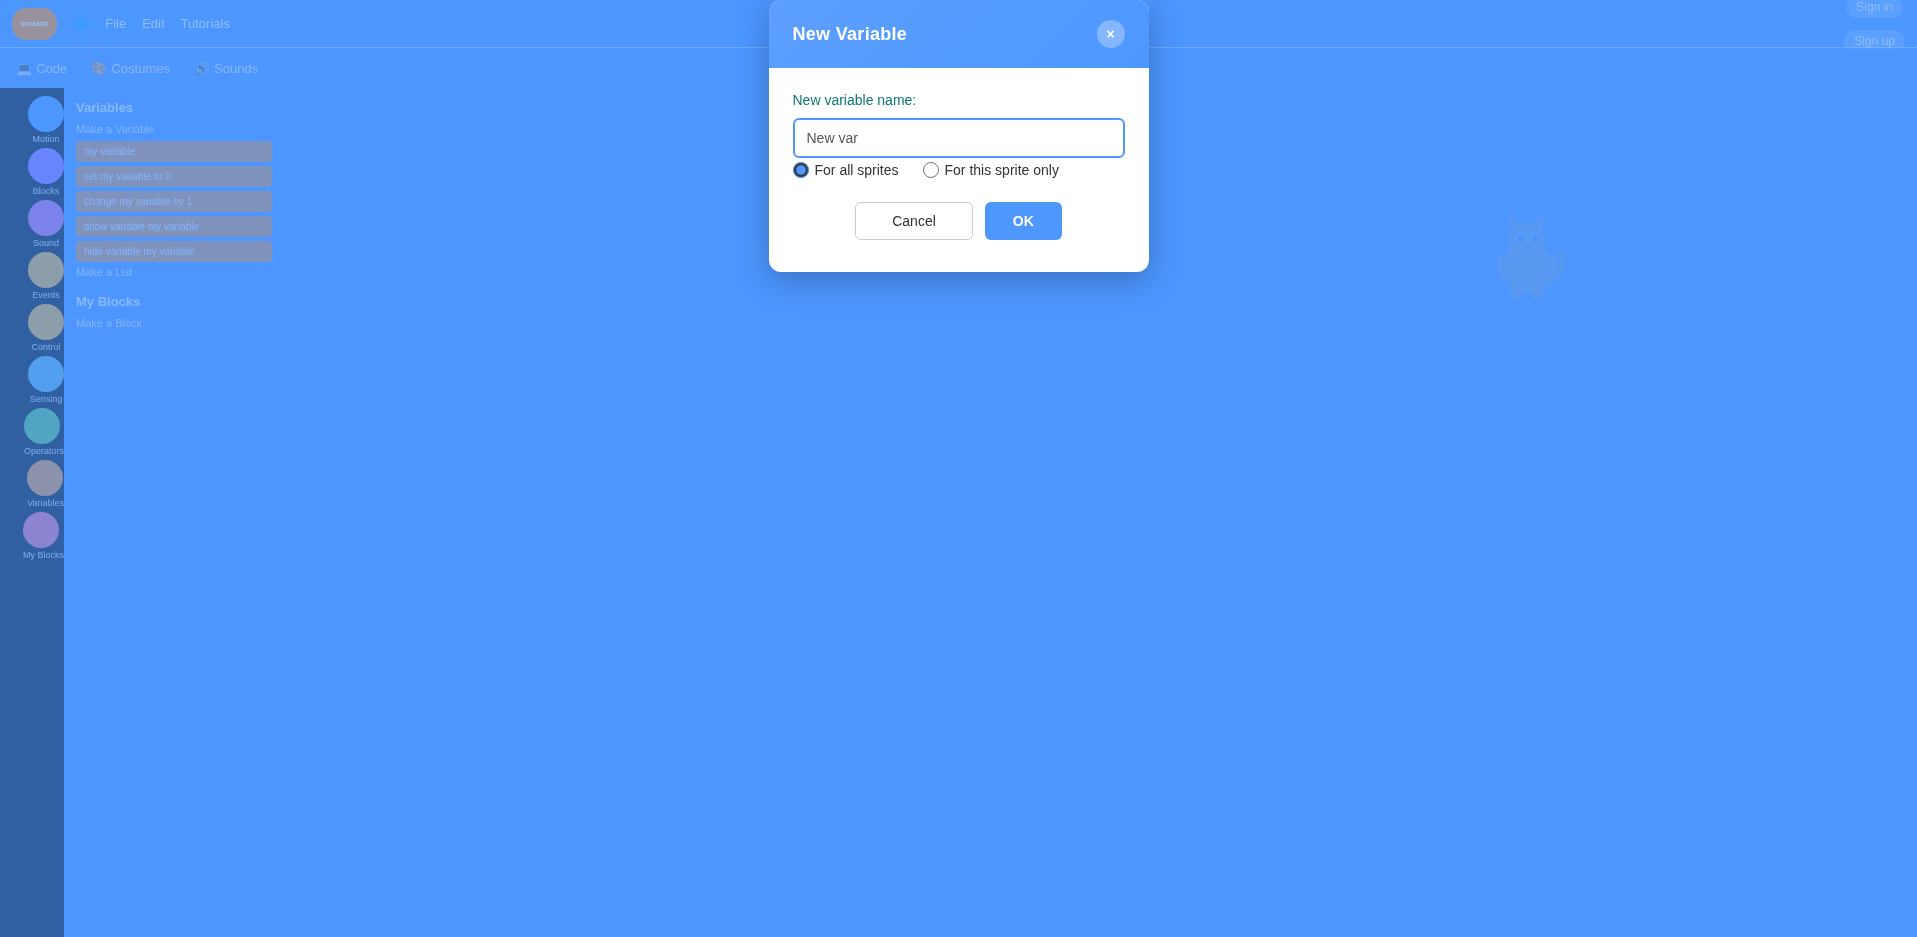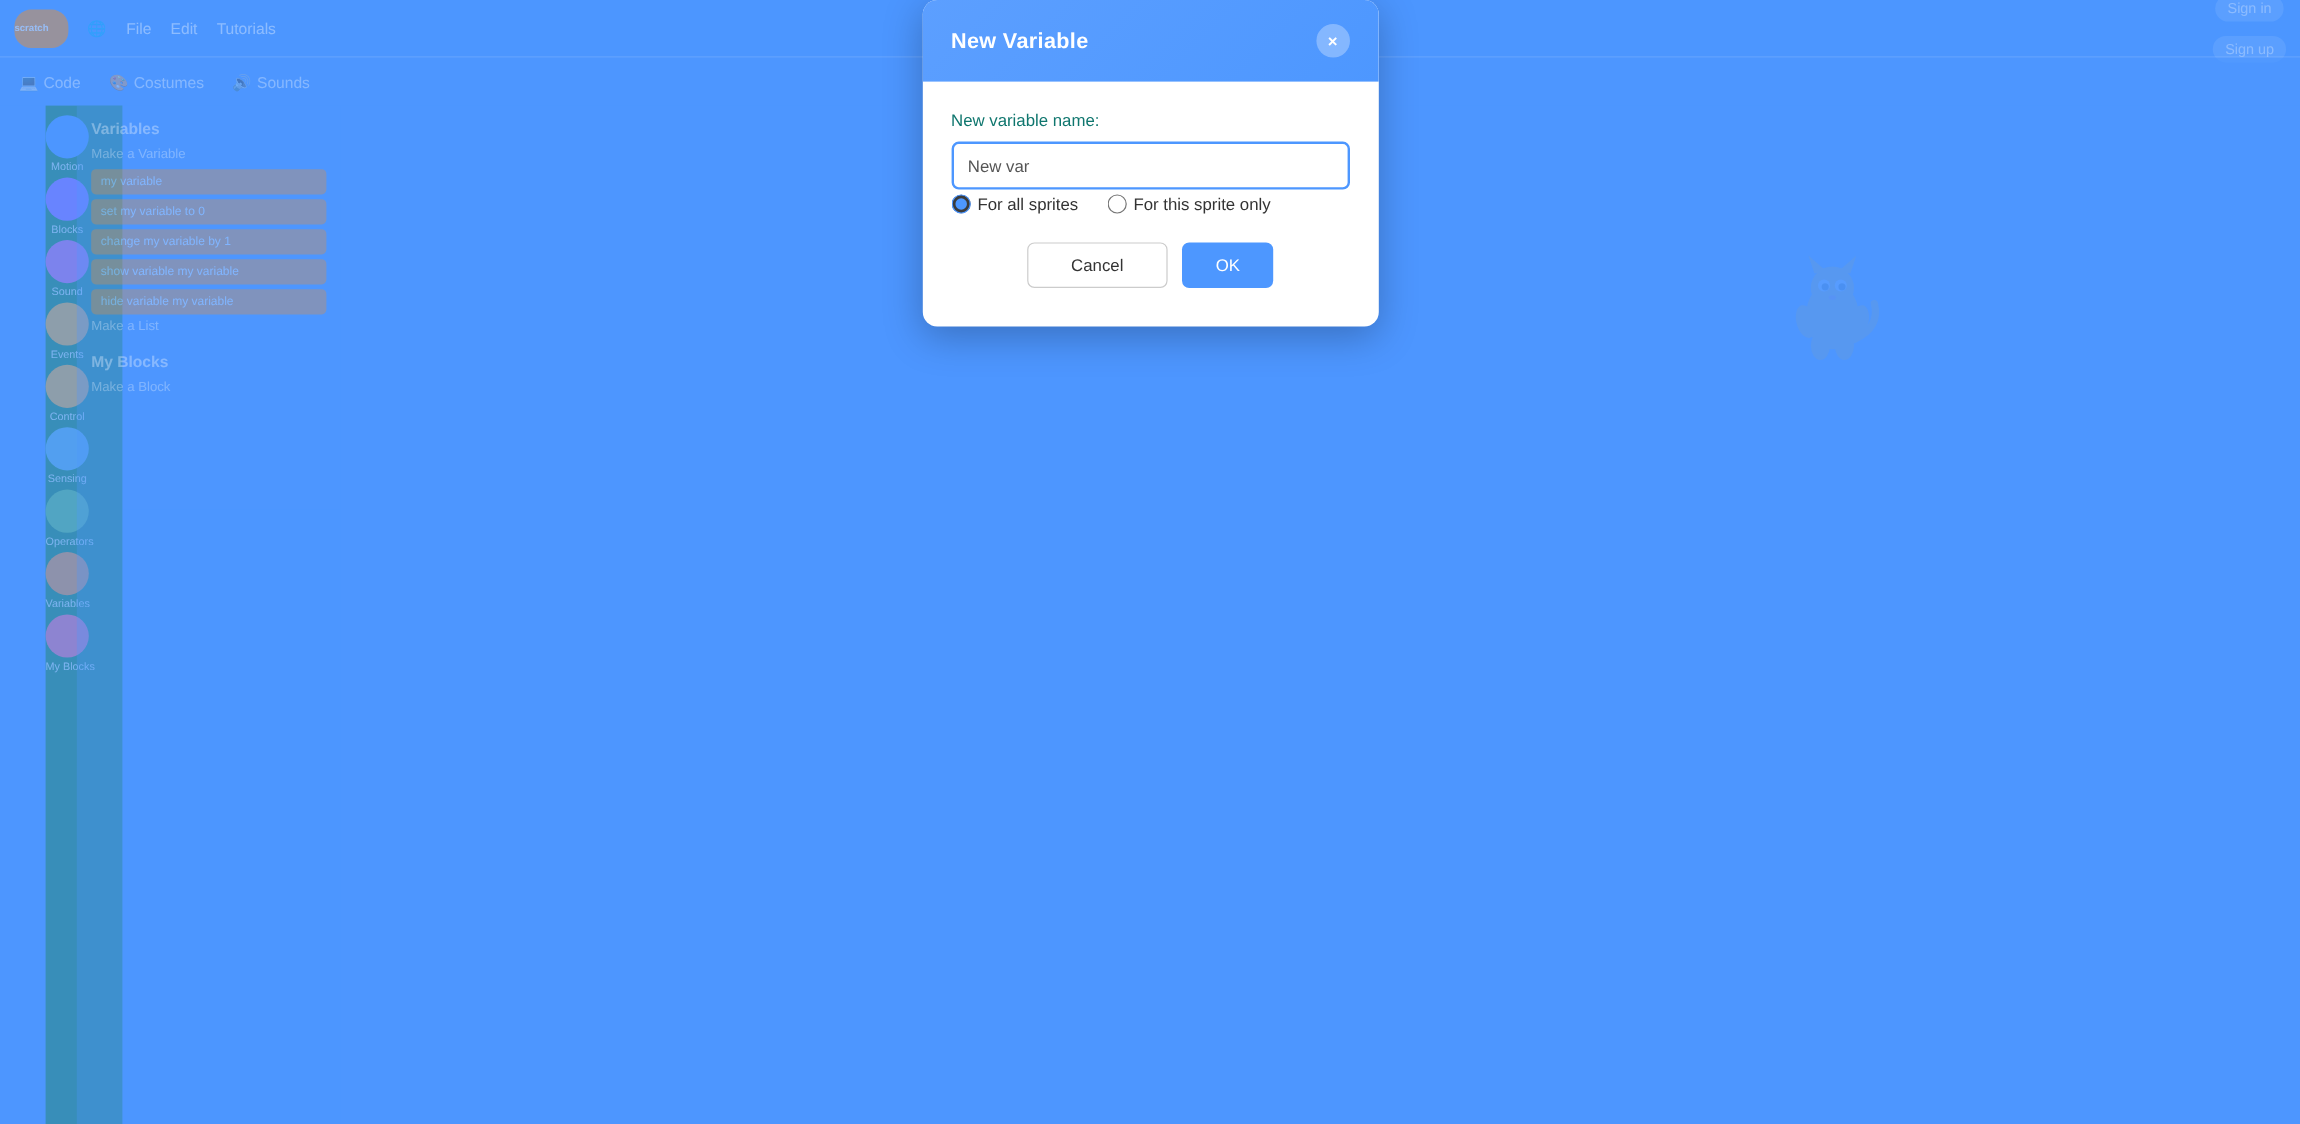--- a/index.html
+++ b/index.html
@@ -32,20 +32,21 @@
       gap: 16px;
       border-bottom: 1px solid rgba(255,255,255,0.3);
     }
     .nav-logo {
       width: 45px;
       height: 32px;
       background-color: #ff8c1a;
       border-radius: 14px;
       display: flex;
       align-items: center;
+      justify-content: center;
       color: white;
       font-weight: bold;
       font-size: 10px;
       opacity: 0.7;
     }
     .nav-item {
       color: rgba(255,255,255,0.75);
       font-size: 13px;
       cursor: pointer;
       opacity: 0.8;
@@ -89,28 +90,27 @@
       gap: 4px;
     }
 
     
     .left-sidebar {
       position: absolute;
       top: 88px;
       left: 0;
       width: 64px;
       bottom: 0;
-      background-color: #15803d;
+      background-color: #000000;
       display: flex;
       flex-direction: column;
-      align-items: flex-start;
+      align-items: flex-end;
       padding-top: 8px;
       gap: 4px;
       opacity: 0.6;
-      margin-left: 38px;
     }
     .sidebar-circle {
       width: 36px;
       height: 36px;
       border-radius: 50%;
       display: flex;
       align-items: center;
       justify-content: center;
       cursor: pointer;
     }
@@ -275,21 +275,21 @@
       font-size: 14px;
       cursor: pointer;
     }
     .btn-ok {
       padding: 10px 28px;
       border: none;
       border-radius: 6px;
       background-color: #4d97ff;
       color: white;
       font-size: 14px;
-      font-weight: 400;
+      font-weight: 700;
       cursor: pointer;
     }
   </style>
 </head>
 <body>
 
 <div class="scratch-bg"></div>
 
 <div class="top-nav">
   <div class="nav-logo">

